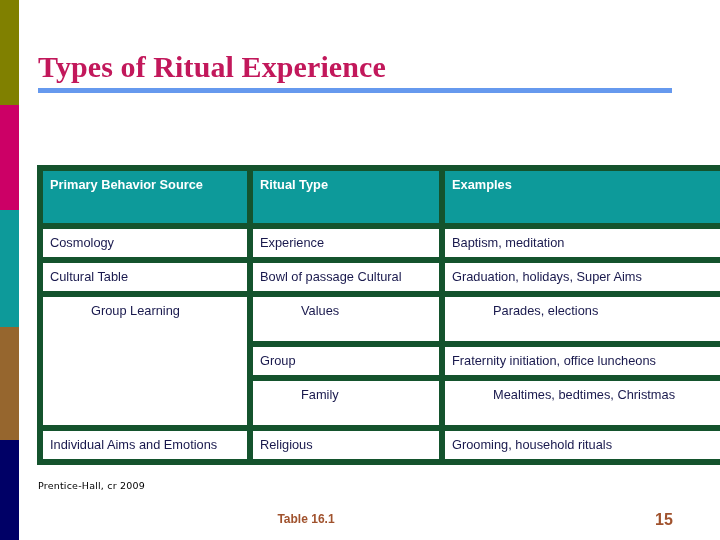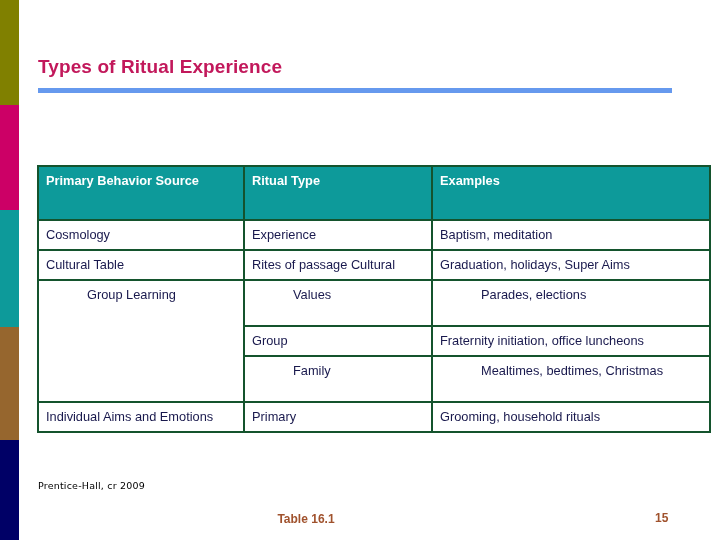--- a/index.html
+++ b/index.html
@@ -30,47 +30,48 @@
   .seg-teal  { top: 210px; height: 117px; background: #0D9A9A; }
   .seg-brown { top: 327px; height: 113px; background: #96662E; }
   .seg-navy  { top: 440px; height: 100px; background: #000066; }
 
   
   .slide-title {
     position: absolute;
     left: 38px;
     top: 50px;
     width: 640px;
-    font-size: 19px;
+    font-size: 30px;
     font-weight: bold;
     color: #C2185B;
     letter-spacing: 0.1px;
     line-height: 34px;
     white-space: nowrap;
+    font-family: Liberation Serif, serif;
   }
   .title-rule {
     position: absolute;
     left: 38px;
     top: 88px;
     width: 634px;
     height: 5px;
     background: #6699EE;
   }
 
   
   .ritual-table {
     position: absolute;
     left: 37px;
     top: 165px;
     width: 630px;
     border-collapse: collapse;
     table-layout: fixed;
   }
   .ritual-table td, .ritual-table th {
-    border: 2px solid #14532d;
+    border: 6px solid #14532d;
     padding: 6px 7px 6px 7px;
     vertical-align: top;
     font-size: 12.8px;
     line-height: 16px;
     color: #19194D;
     text-align: left;
     font-weight: normal;
   }
   .ritual-table thead th {
     background: #0D9A9A;
@@ -103,21 +104,21 @@
     width: 612px;
     text-align: center;
     font-size: 12px;
     font-weight: bold;
     color: #A0522D;
   }
   .page-number {
     position: absolute;
     left: 655px;
     top: 511px;
-    font-size: 12px;
+    font-size: 16px;
     font-weight: bold;
     color: #A0522D;
   }
 </style>
 </head>
 <body>
 
 <div class="sidebar-strip">
   <div class="sidebar-seg seg-olive"></div>
   <div class="sidebar-seg seg-pink"></div>
@@ -138,39 +139,39 @@
     </tr>
   </thead>
   <tbody>
     <tr>
       <td>Cosmology</td>
       <td>Experience</td>
       <td>Baptism, meditation</td>
     </tr>
     <tr>
       <td>Cultural Table</td>
-      <td>Rites of passage Cultural</td>
+      <td>Bowl of passage Cultural</td>
       <td>Graduation, holidays, Super Aims</td>
     </tr>
     <tr class="row-tall">
       <td rowspan="3" class="cell-span">Group Learning</td>
       <td>Values</td>
       <td>Parades, elections</td>
     </tr>
     <tr>
       <td>Group</td>
       <td>Fraternity initiation, office luncheons</td>
     </tr>
     <tr class="row-tall">
       <td>Family</td>
       <td>Mealtimes, bedtimes, Christmas</td>
     </tr>
     <tr>
       <td>Individual Aims and Emotions</td>
-      <td>Primary</td>
+      <td>Religious</td>
       <td>Grooming, household rituals</td>
     </tr>
   </tbody>
 </table>
 
 <div class="footer-credit">Prentice-Hall, cr 2009</div>
 <div class="table-caption">Table 16.1</div>
 <div class="page-number">15</div>
 
 </body></html>

